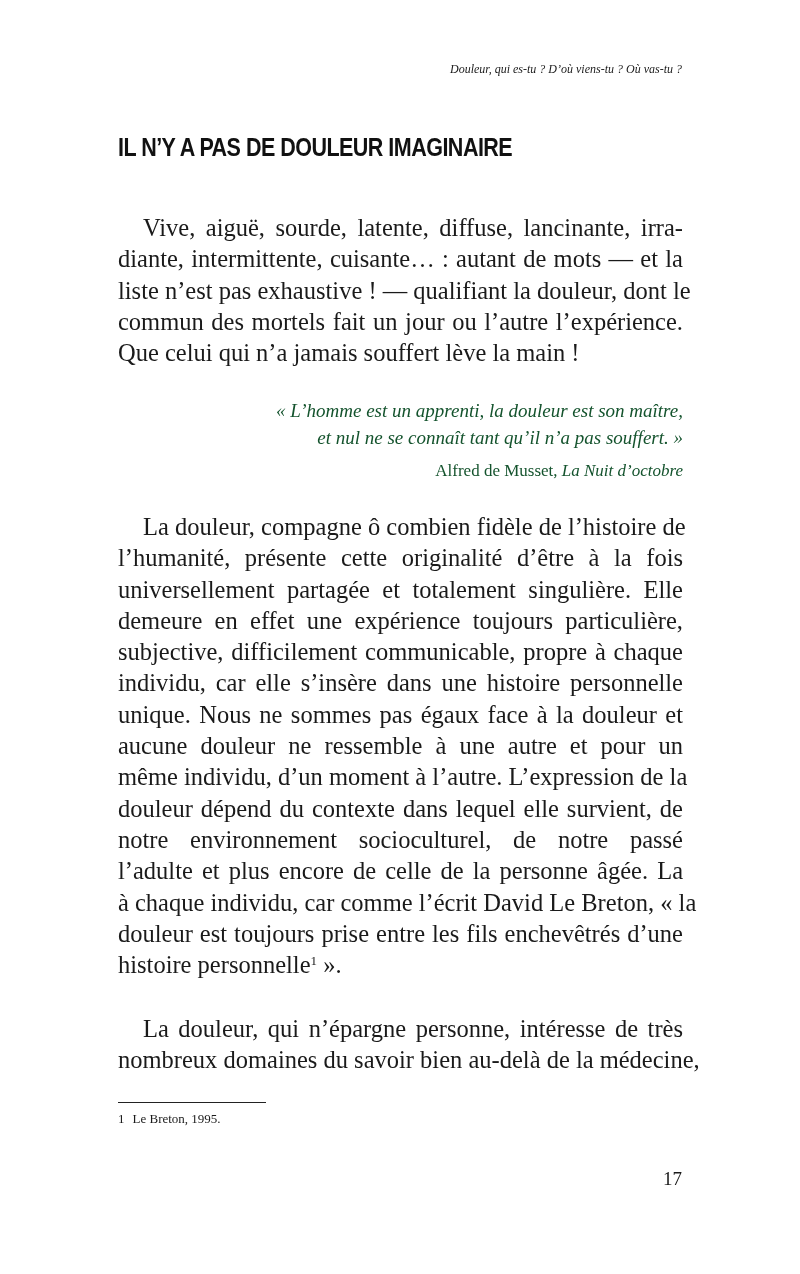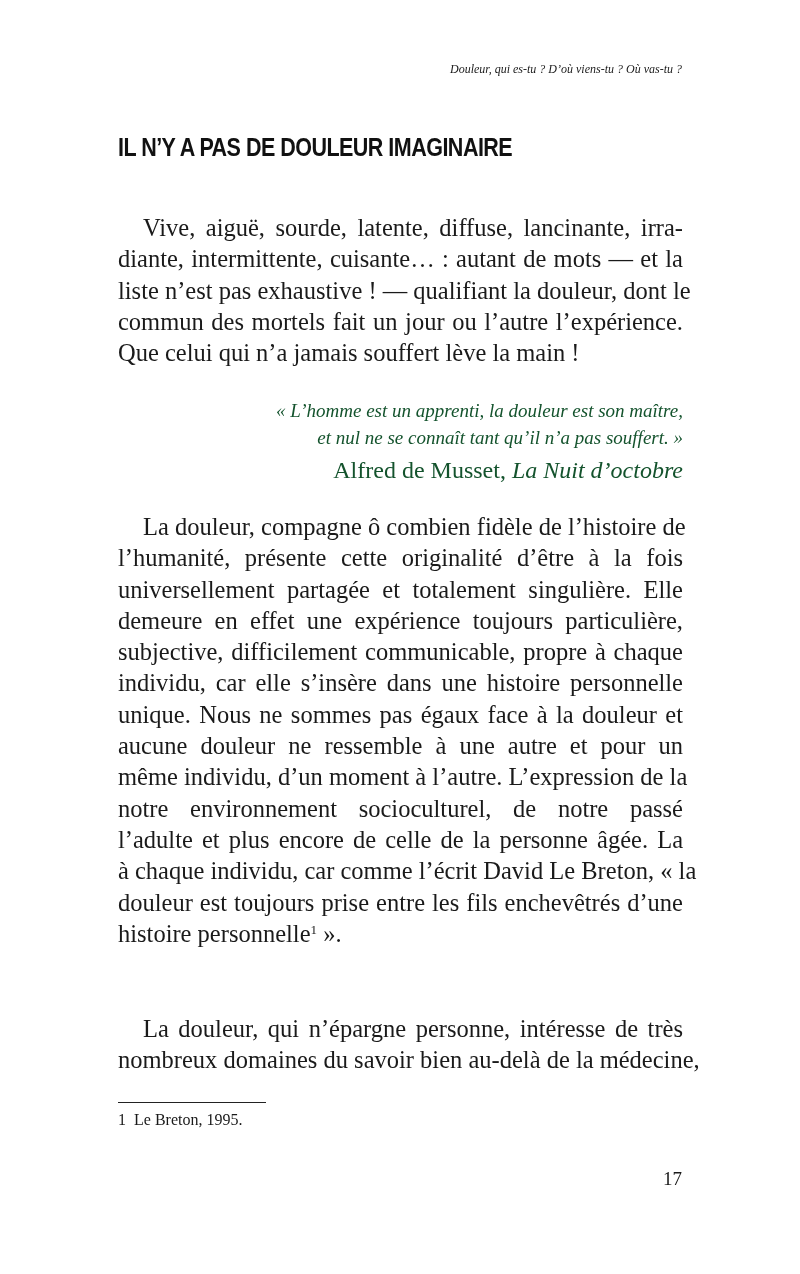--- a/index.html
+++ b/index.html
@@ -75,39 +75,39 @@
       line-height: 27px;
       color: #14532d;
     }
     .epigraph .quote-line {
       display: block;
       font-style: italic;
     }
     .epigraph .source {
       display: block;
       margin-top: 6px;
-      font-size: 24px;
+      font-size: 17px;
     }
     .epigraph .source-title {
       font-style: italic;
     }
     .footnote-rule {
       position: absolute;
       top: 1102px;
       left: 118px;
       width: 148px;
       height: 1px;
       background: #222;
     }
     .footnote {
       position: absolute;
       top: 1111px;
       left: 118px;
       font-family: "Liberation Serif", serif;
-      font-size: 16px;
+      font-size: 13px;
       color: #1a1a1a;
       white-space: nowrap;
     }
     .footnote .fn-num {
       margin-right: 8px;
     }
     sup.fn-ref {
       font-size: 13px;
       vertical-align: 8px;
       line-height: 0;
@@ -145,20 +145,21 @@
 <div class="block para2">
   <span class="line indent">La douleur, compagne ô combien fidèle de l’histoire de</span>
   <span class="line">l’humanité, présente cette originalité d’être à la fois</span>
   <span class="line">universellement partagée et totalement singulière. Elle</span>
   <span class="line">demeure en effet une expérience toujours particulière,</span>
   <span class="line">subjective, difficilement communicable, propre à chaque</span>
   <span class="line">individu, car elle s’insère dans une histoire personnelle</span>
   <span class="line">unique. Nous ne sommes pas égaux face à la douleur et</span>
   <span class="line">aucune douleur ne ressemble à une autre et pour un</span>
   <span class="line">même individu, d’un moment à l’autre. L’expression de la</span>
+  <span class="line">douleur dépend du contexte dans lequel elle survient, de</span>
   <span class="line">notre environnement socioculturel, de notre passé</span>
   <span class="line">l’adulte et plus encore de celle de la personne âgée. La</span>
   <span class="line">à chaque individu, car comme l’écrit David Le Breton, « la</span>
   <span class="line">douleur est toujours prise entre les fils enchevêtrés d’une</span>
   <span class="line last"><span>histoire personnelle</span><sup class="fn-ref">1</sup><span> ».</span></span>
 </div>
 
 <div class="block para3">
   <span class="line indent">La douleur, qui n’épargne personne, intéresse de très</span>
   <span class="line">nombreux domaines du savoir bien au-delà de la médecine,</span>

